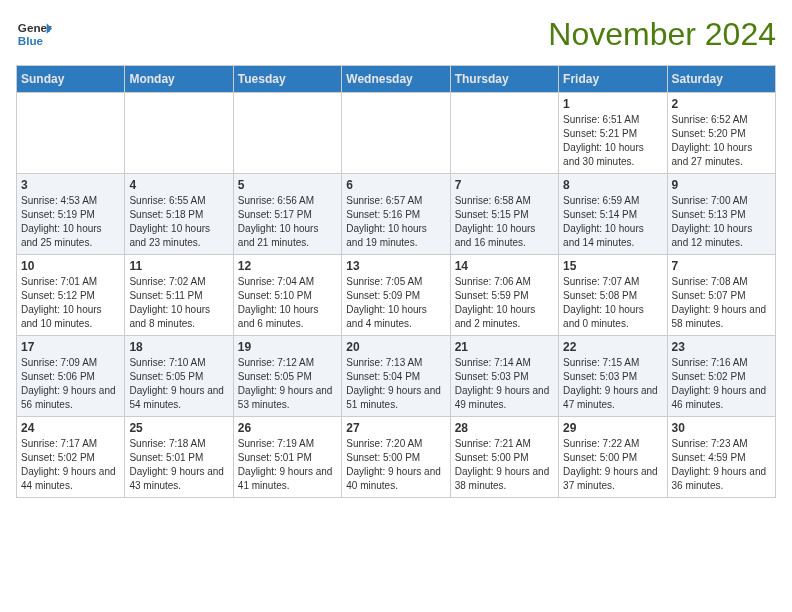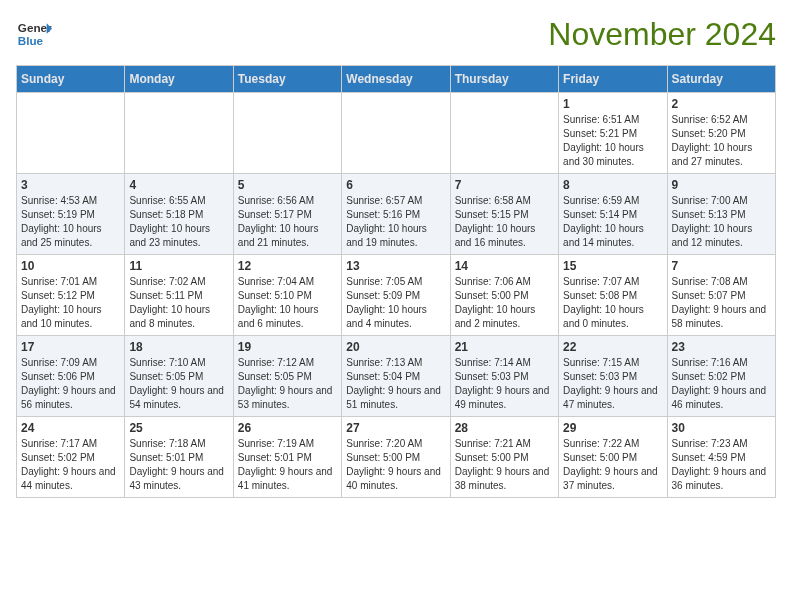--- a/index.html
+++ b/index.html
@@ -190,21 +190,21 @@
         </td>
         <td>
           <span class="day-number">13</span>
           <div class="day-info" style="white-space: pre-line;">Sunrise: 7:05 AM
 Sunset: 5:09 PM
 Daylight: 10 hours and 4 minutes.</div>
         </td>
         <td>
           <span class="day-number">14</span>
           <div class="day-info" style="white-space: pre-line;">Sunrise: 7:06 AM
-Sunset: 5:00 PM
+Sunset: 5:59 PM
 Daylight: 10 hours and 2 minutes.</div>
         </td>
         <td>
           <span class="day-number">15</span>
           <div class="day-info" style="white-space: pre-line;">Sunrise: 7:07 AM
 Sunset: 5:08 PM
 Daylight: 10 hours and 0 minutes.</div>
         </td>
         <td>
           <span class="day-number">7</span>

